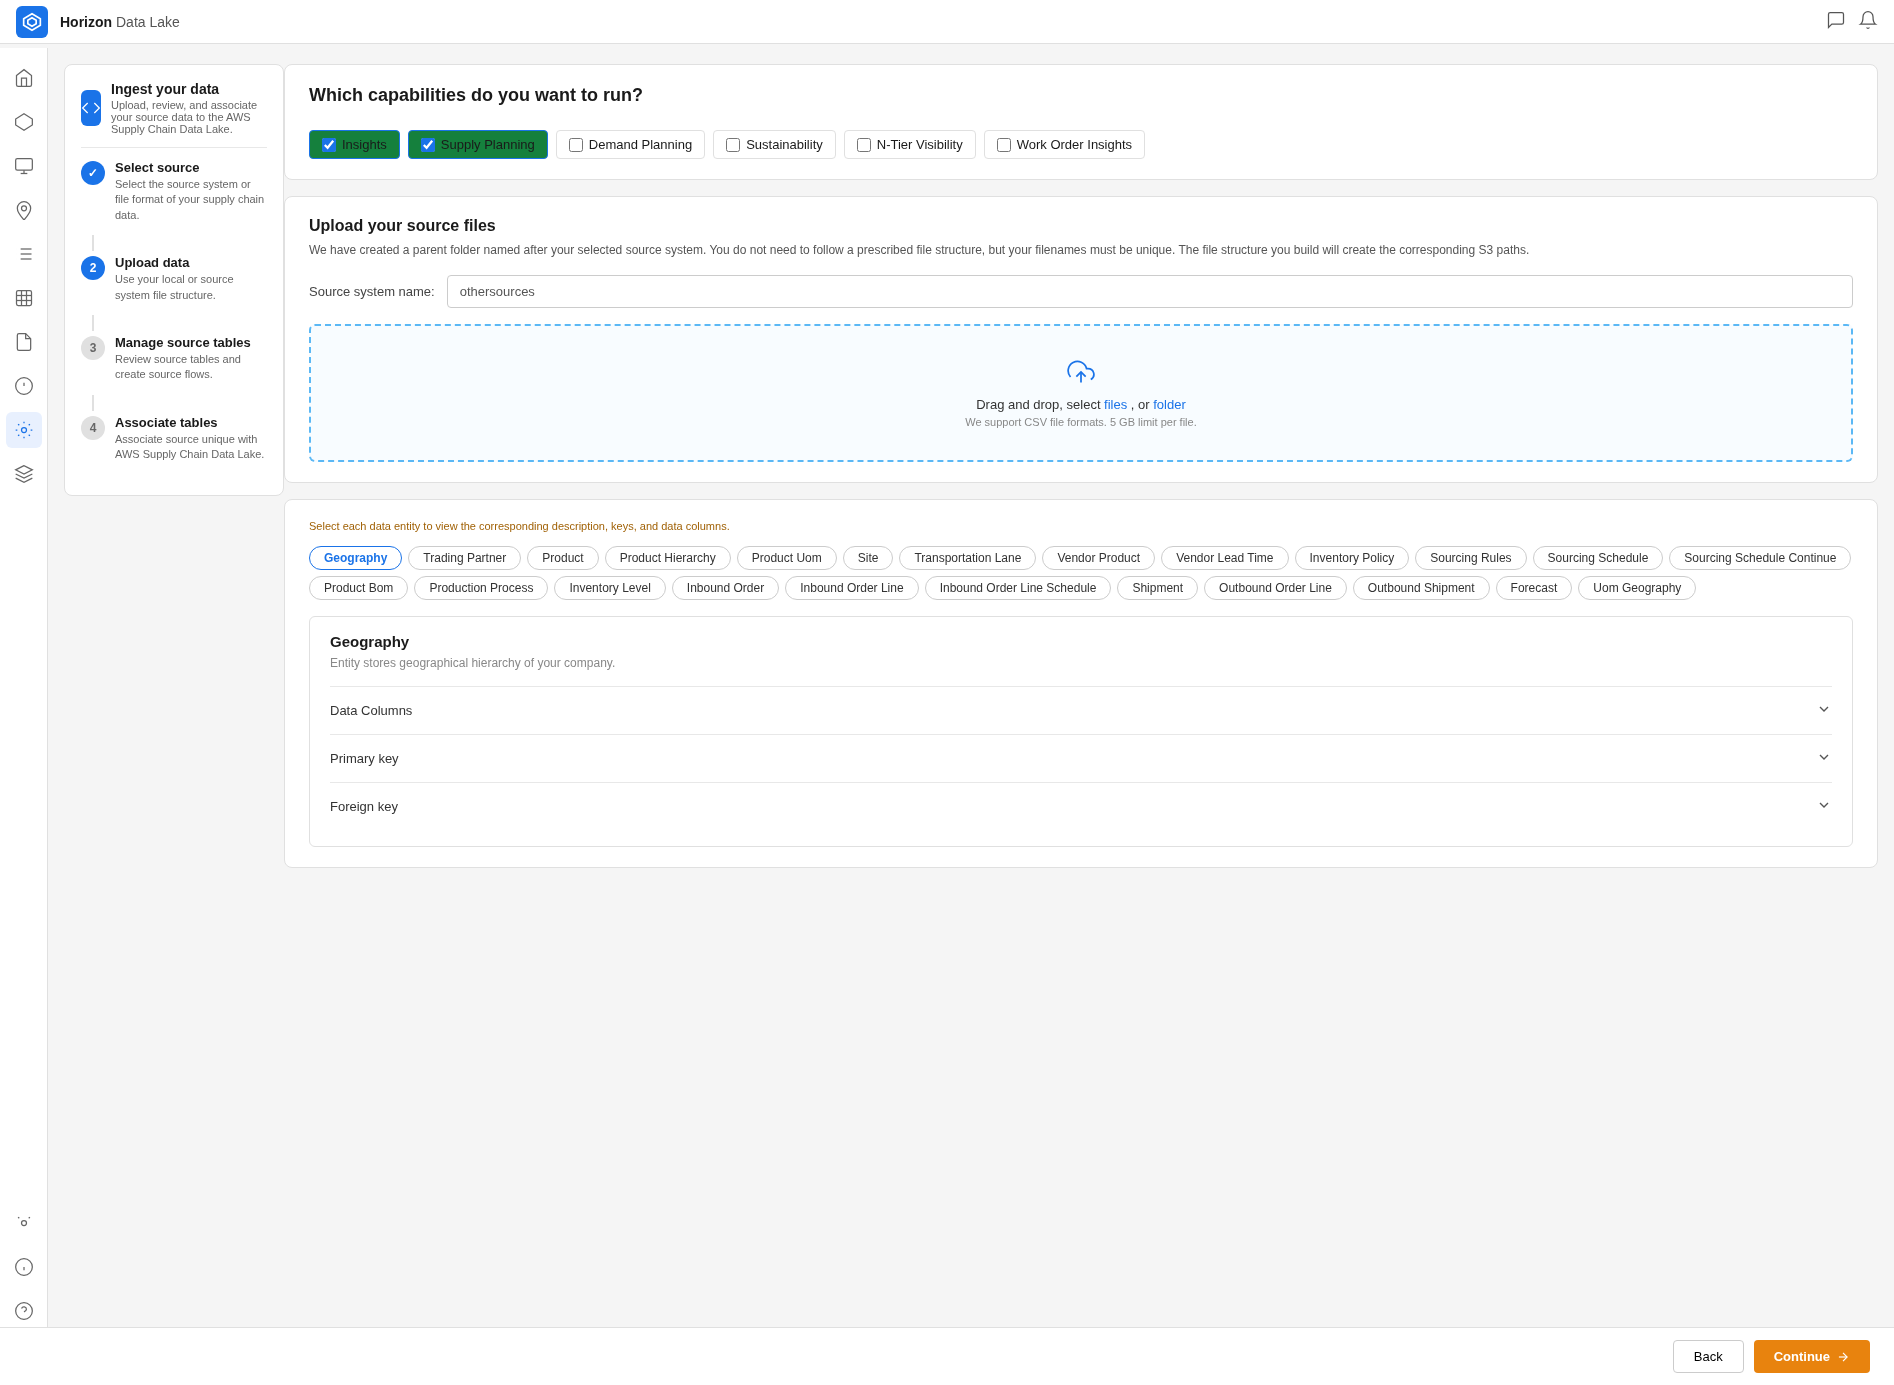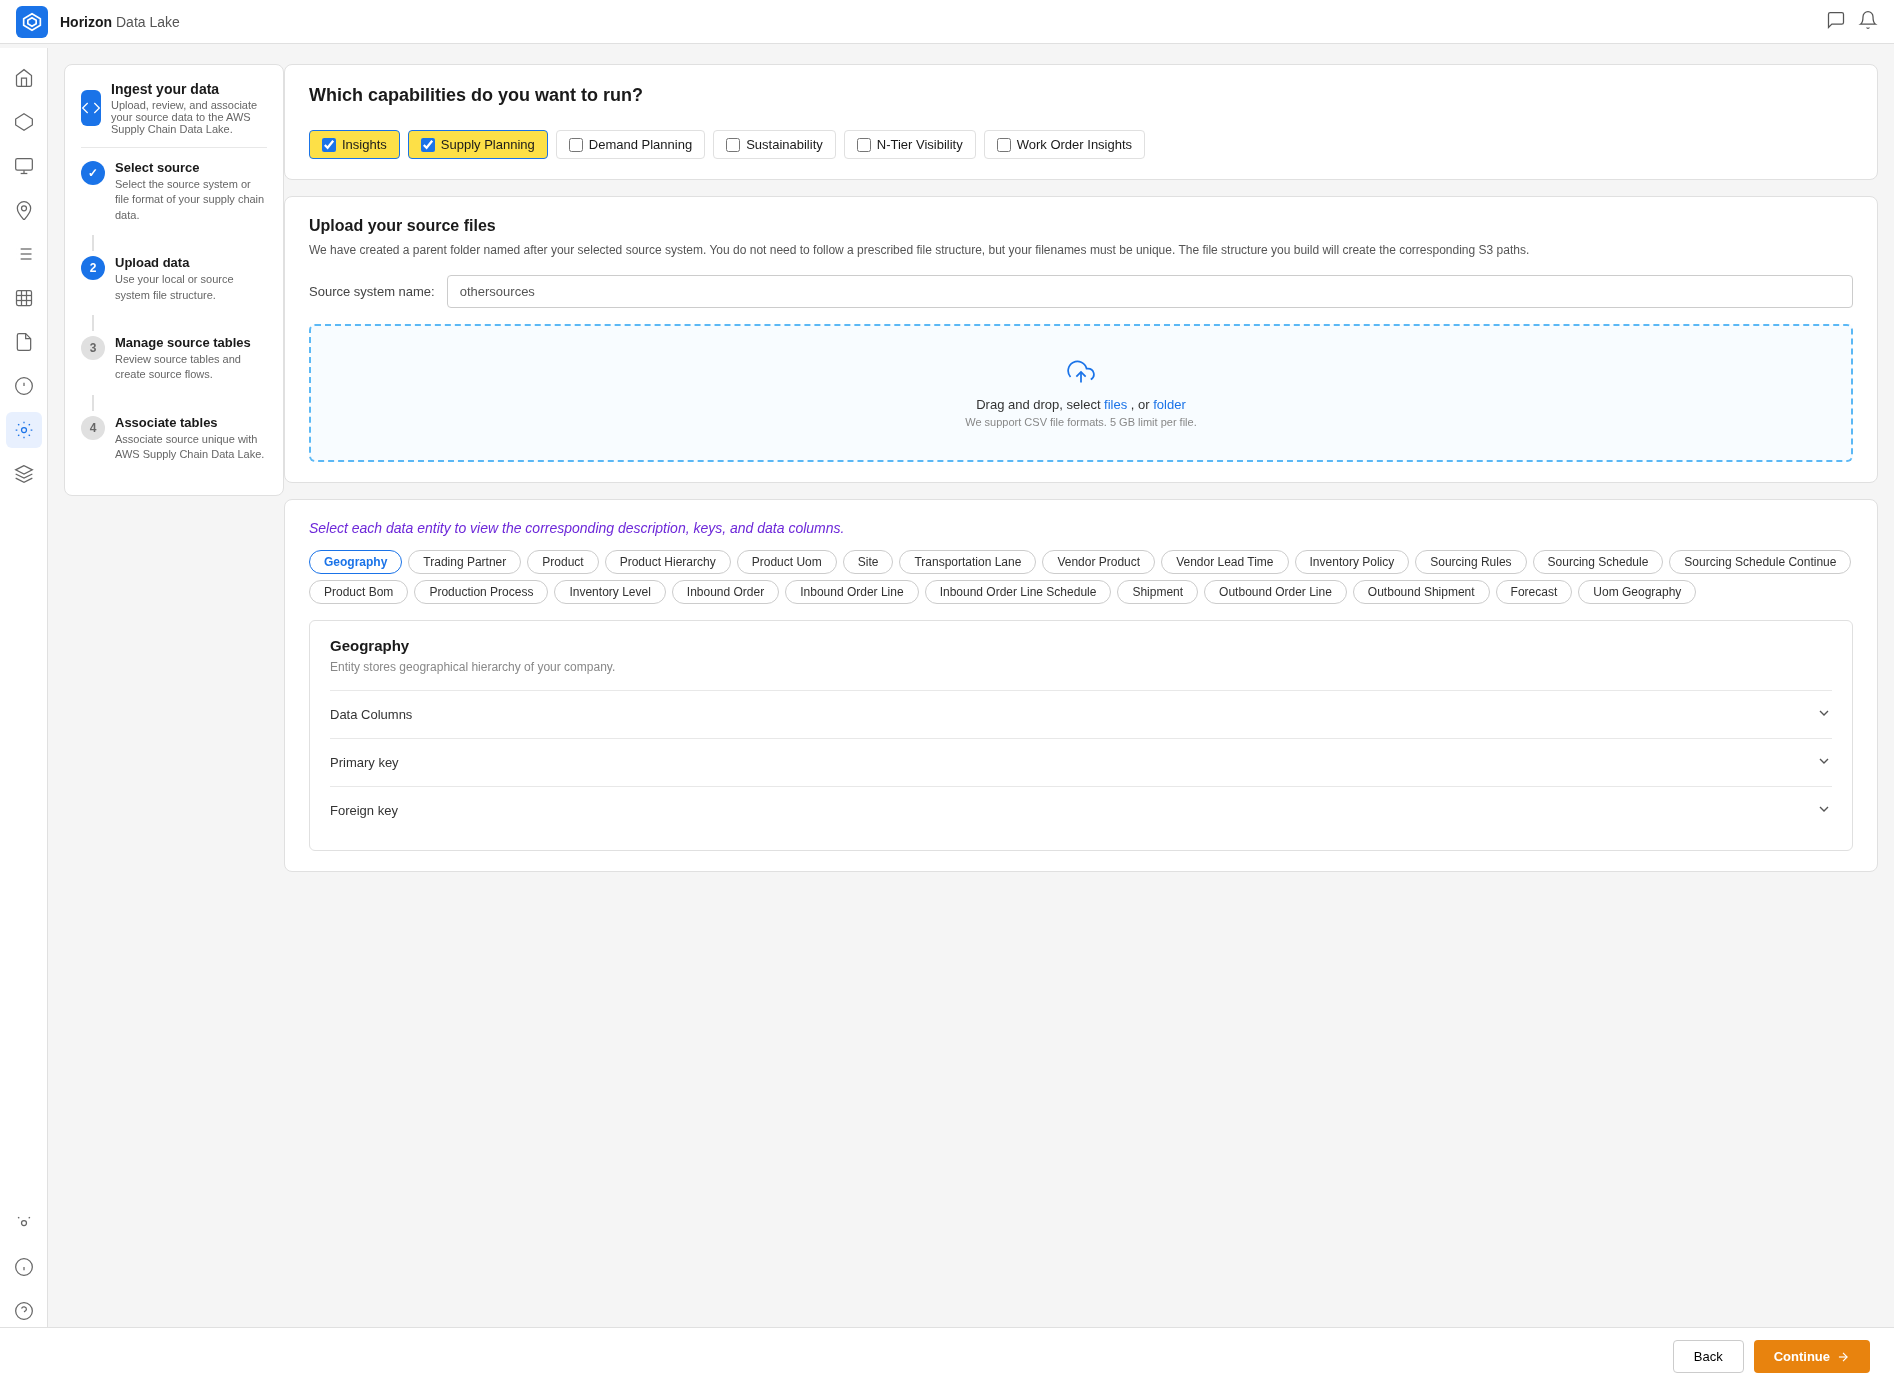--- a/index.html
+++ b/index.html
@@ -46,41 +46,41 @@
     
     .main-panel { flex: 1; display: flex; flex-direction: column; gap: 16px; }
 
     
     .card { background: #fff; border-radius: 8px; border: 1px solid #e0e0e0; padding: 20px 24px; }
     .card-title { font-size: 18px; font-weight: 600; margin-bottom: 24px; }
 
     
     .capabilities-row { display: flex; flex-wrap: wrap; gap: 8px; }
     .capability-check { display: flex; align-items: center; gap: 6px; border: 1.5px solid #e0e0e0; border-radius: 4px; padding: 6px 12px; cursor: pointer; }
-    .capability-check.checked { border-color: #1a73e8; background: #fde047; }
+    .capability-check.checked { border-color: #1a73e8; background: #15803d; }
     .capability-check input[type=checkbox] { width: 14px; height: 14px; accent-color: #1a73e8; cursor: pointer; }
     .capability-check label { font-size: 13px; cursor: pointer; }
 
     
     .upload-section .section-title { font-size: 16px; font-weight: 600; margin-bottom: 6px; }
     .upload-section .section-desc { font-size: 12px; color: #555; margin-bottom: 16px; line-height: 1.5; }
     .source-name-row { display: flex; align-items: center; gap: 12px; margin-bottom: 16px; }
     .source-name-label { font-size: 13px; color: #444; white-space: nowrap; }
     .source-name-input { flex: 1; border: 1px solid #ccc; border-radius: 4px; padding: 8px 12px; font-size: 13px; color: #555; outline: none; }
     .drop-zone { border: 2px dashed #5bb8f5; border-radius: 6px; padding: 32px; text-align: center; background: #f8fcff; cursor: pointer; }
     .drop-zone-icon { margin-bottom: 8px; color: #1a73e8; }
     .drop-zone-text { font-size: 13px; color: #333; }
     .drop-zone-text a { color: #1a73e8; text-decoration: none; }
     .drop-zone-subtext { font-size: 11px; color: #888; margin-top: 4px; }
 
     
     .req-header { display: flex; justify-content: space-between; align-items: center; margin-bottom: 6px; }
     .req-title { font-size: 16px; font-weight: 600; }
     .req-doc-link { font-size: 12px; color: #1a73e8; text-decoration: none; display: flex; align-items: center; gap: 4px; }
-    .req-desc { font-size: 14px; color: #6d28d9; margin-bottom: 14px; font-style: italic; }
+    .req-desc { font-size: 11px; color: #a16207; margin-bottom: 14px; }
     .entity-tags { display: flex; flex-wrap: wrap; gap: 6px; margin-bottom: 16px; }
     .entity-tag { border: 1px solid #ccc; border-radius: 20px; padding: 4px 14px; font-size: 12px; cursor: pointer; background: #fff; color: #333; }
     .entity-tag.active { border-color: #1a73e8; background: #fff; color: #1a73e8; font-weight: 600; }
 
     
     .geo-section { border: 1px solid #e0e0e0; border-radius: 6px; padding: 16px 20px; }
     .geo-title { font-size: 15px; font-weight: 600; margin-bottom: 6px; }
     .geo-desc { font-size: 12px; color: #888; margin-bottom: 16px; }
     .accordion-item { border-top: 1px solid #e8e8e8; }
     .accordion-header { display: flex; justify-content: space-between; align-items: center; padding: 14px 0; cursor: pointer; }

